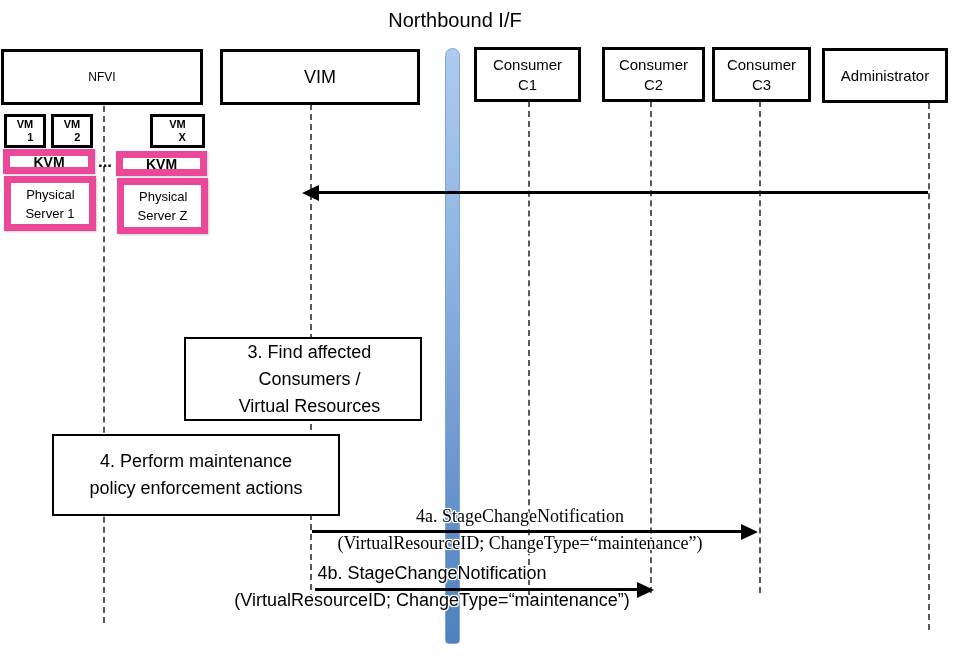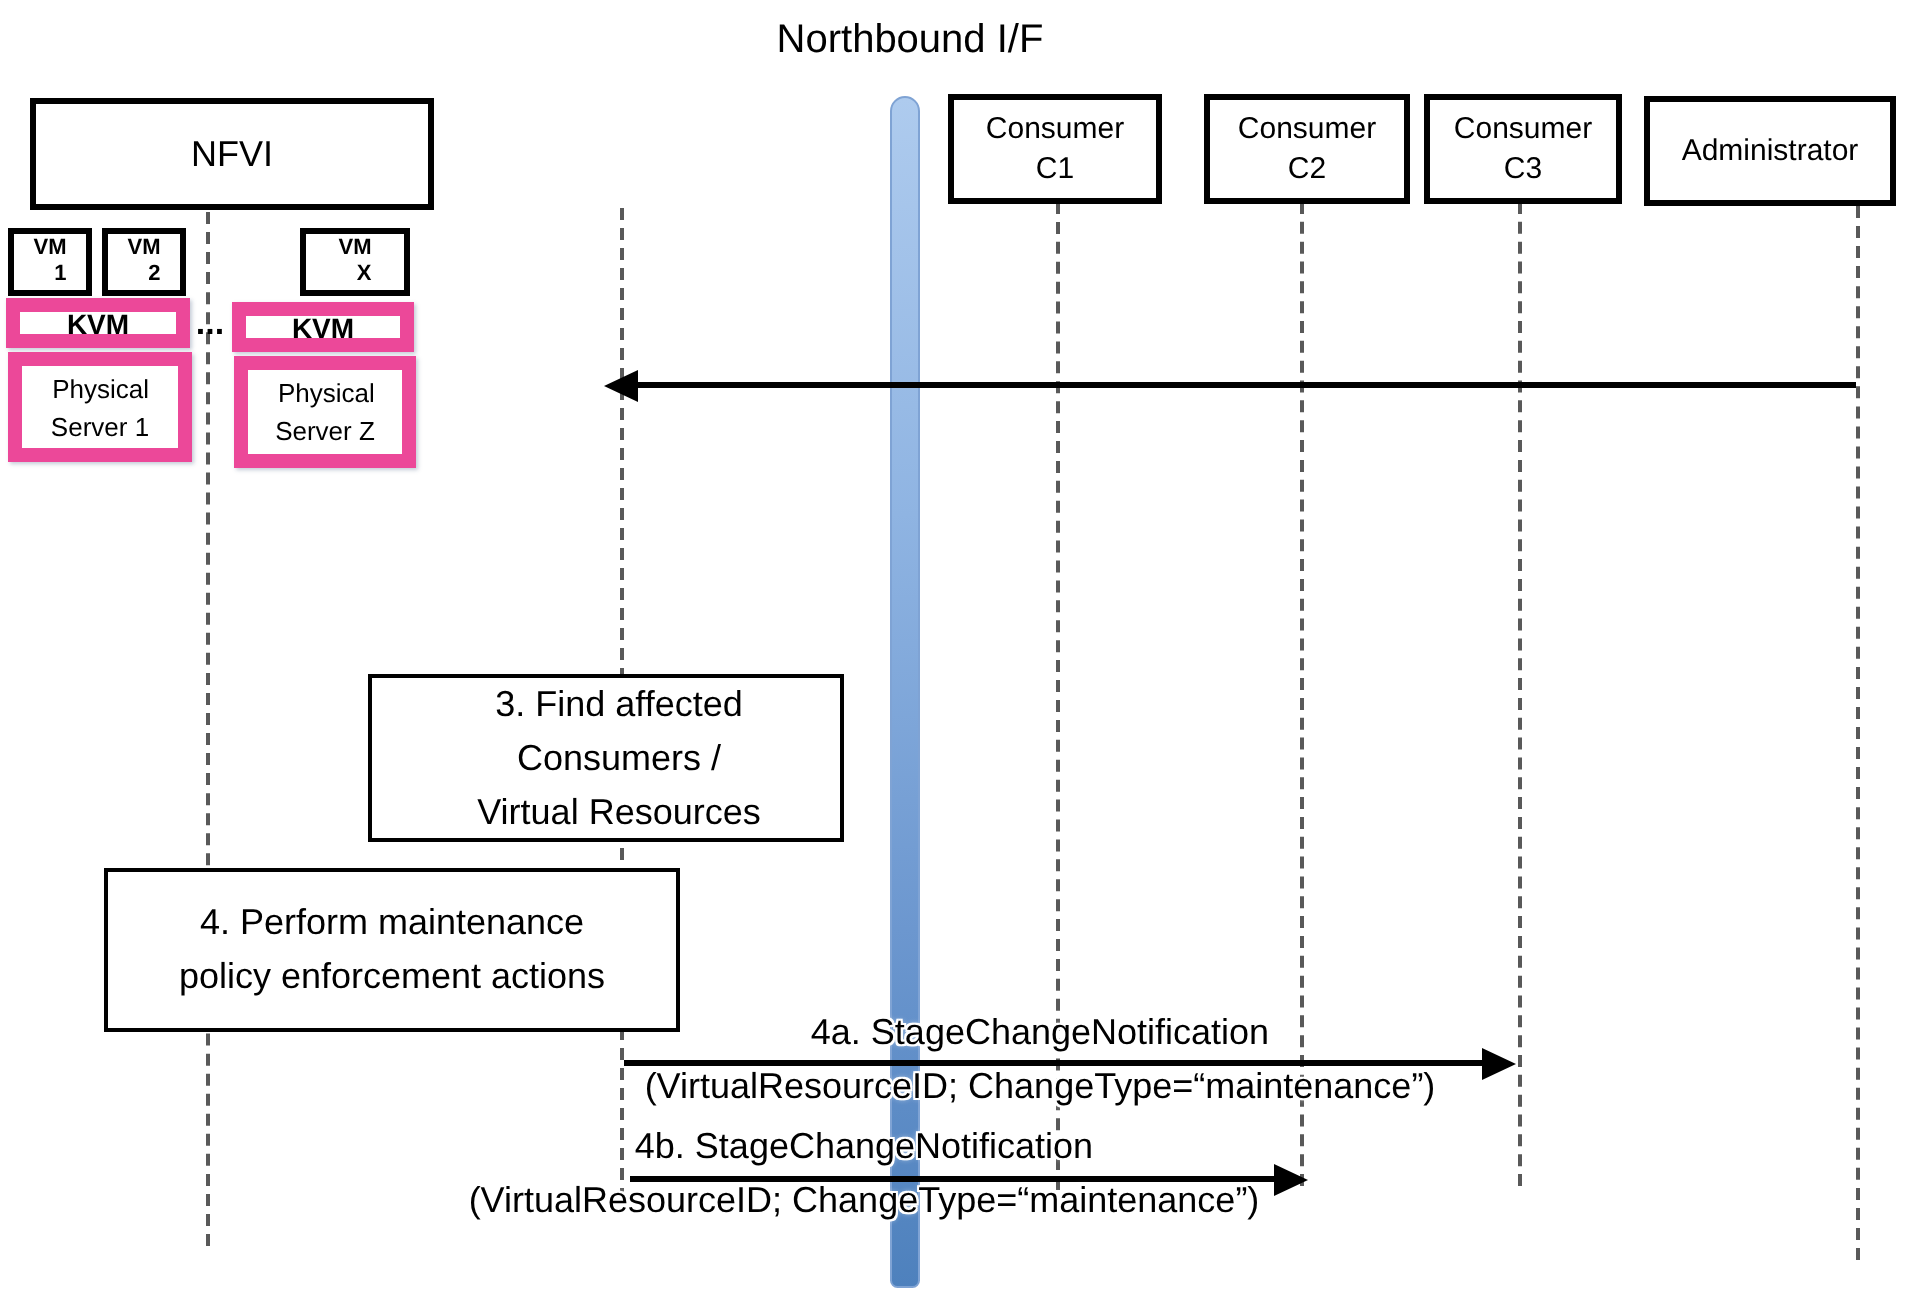--- a/index.html
+++ b/index.html
@@ -47,22 +47,25 @@
 
   <div class="abs ll" style="left:103px;top:106px;height:517px;"></div>
   <div class="abs ll" style="left:310px;top:104px;height:496px;"></div>
   <div class="abs ll" style="left:528px;top:101px;height:494px;"></div>
   <div class="abs ll" style="left:650px;top:101px;height:492px;"></div>
   <div class="abs ll" style="left:759px;top:101px;height:492px;"></div>
   <div class="abs ll" style="left:928px;top:103px;height:527px;"></div>
 
   <div class="abs nb-bar" style="left:445px;top:48px;width:15px;height:596px;"></div>
 
-  <div class="abs abox" style="left:15px;top:49px;width:202px;height:56px;font-size:18px;">
+  <div class="abs abox" style="left:1px;top:49px;width:202px;height:56px;font-size:12px;">
     <span class="pre-line">NFVI</span>
+  </div>
+  <div class="abs abox" style="left:220px;top:49px;width:200px;height:56px;font-size:18px;">
+    <span class="pre-line">VIM</span>
   </div>
   <div class="abs abox" style="left:474px;top:47px;width:107px;height:55px;font-size:15px;line-height:20px;">
     <span class="pre-line">Consumer
 C1</span>
   </div>
   <div class="abs abox" style="left:602px;top:47px;width:103px;height:55px;font-size:15px;line-height:20px;">
     <span class="pre-line">Consumer
 C2</span>
   </div>
   <div class="abs abox" style="left:712px;top:47px;width:99px;height:55px;font-size:15px;line-height:20px;">
@@ -111,21 +114,21 @@
 policy enforcement actions</span>
   </div>
 
   <div class="abs mline" style="left:311px;top:191px;width:617px;"></div>
   <div class="abs arr arr-left" style="left:302px;top:185px;"></div>
   <div class="abs mlabel" style="left:390px;top:165px;width:542px;">
   </div>
 
   <div class="abs mline" style="left:312px;top:530px;width:432px;"></div>
   <div class="abs arr arr-right" style="left:741px;top:524px;"></div>
-  <div class="abs mlabel" style="left:270px;top:503px;width:500px;">
+  <div class="abs mlabel" style="left:270px;top:503px;width:500px;font-family:Liberation Serif, serif;">
     <div class="msg-name">4a. StageChangeNotification</div>
     <div>(VirtualResourceID; ChangeType=“maintenance”)</div>
   </div>
 
   <div class="abs mline" style="left:315px;top:588px;width:325px;"></div>
   <div class="abs arr arr-right" style="left:637px;top:582px;"></div>
   <div class="abs mlabel" style="left:182px;top:560px;width:500px;">
     <div class="msg-name">4b. StageChangeNotification</div>
     <div>(VirtualResourceID; ChangeType=“maintenance”)</div>
   </div>

